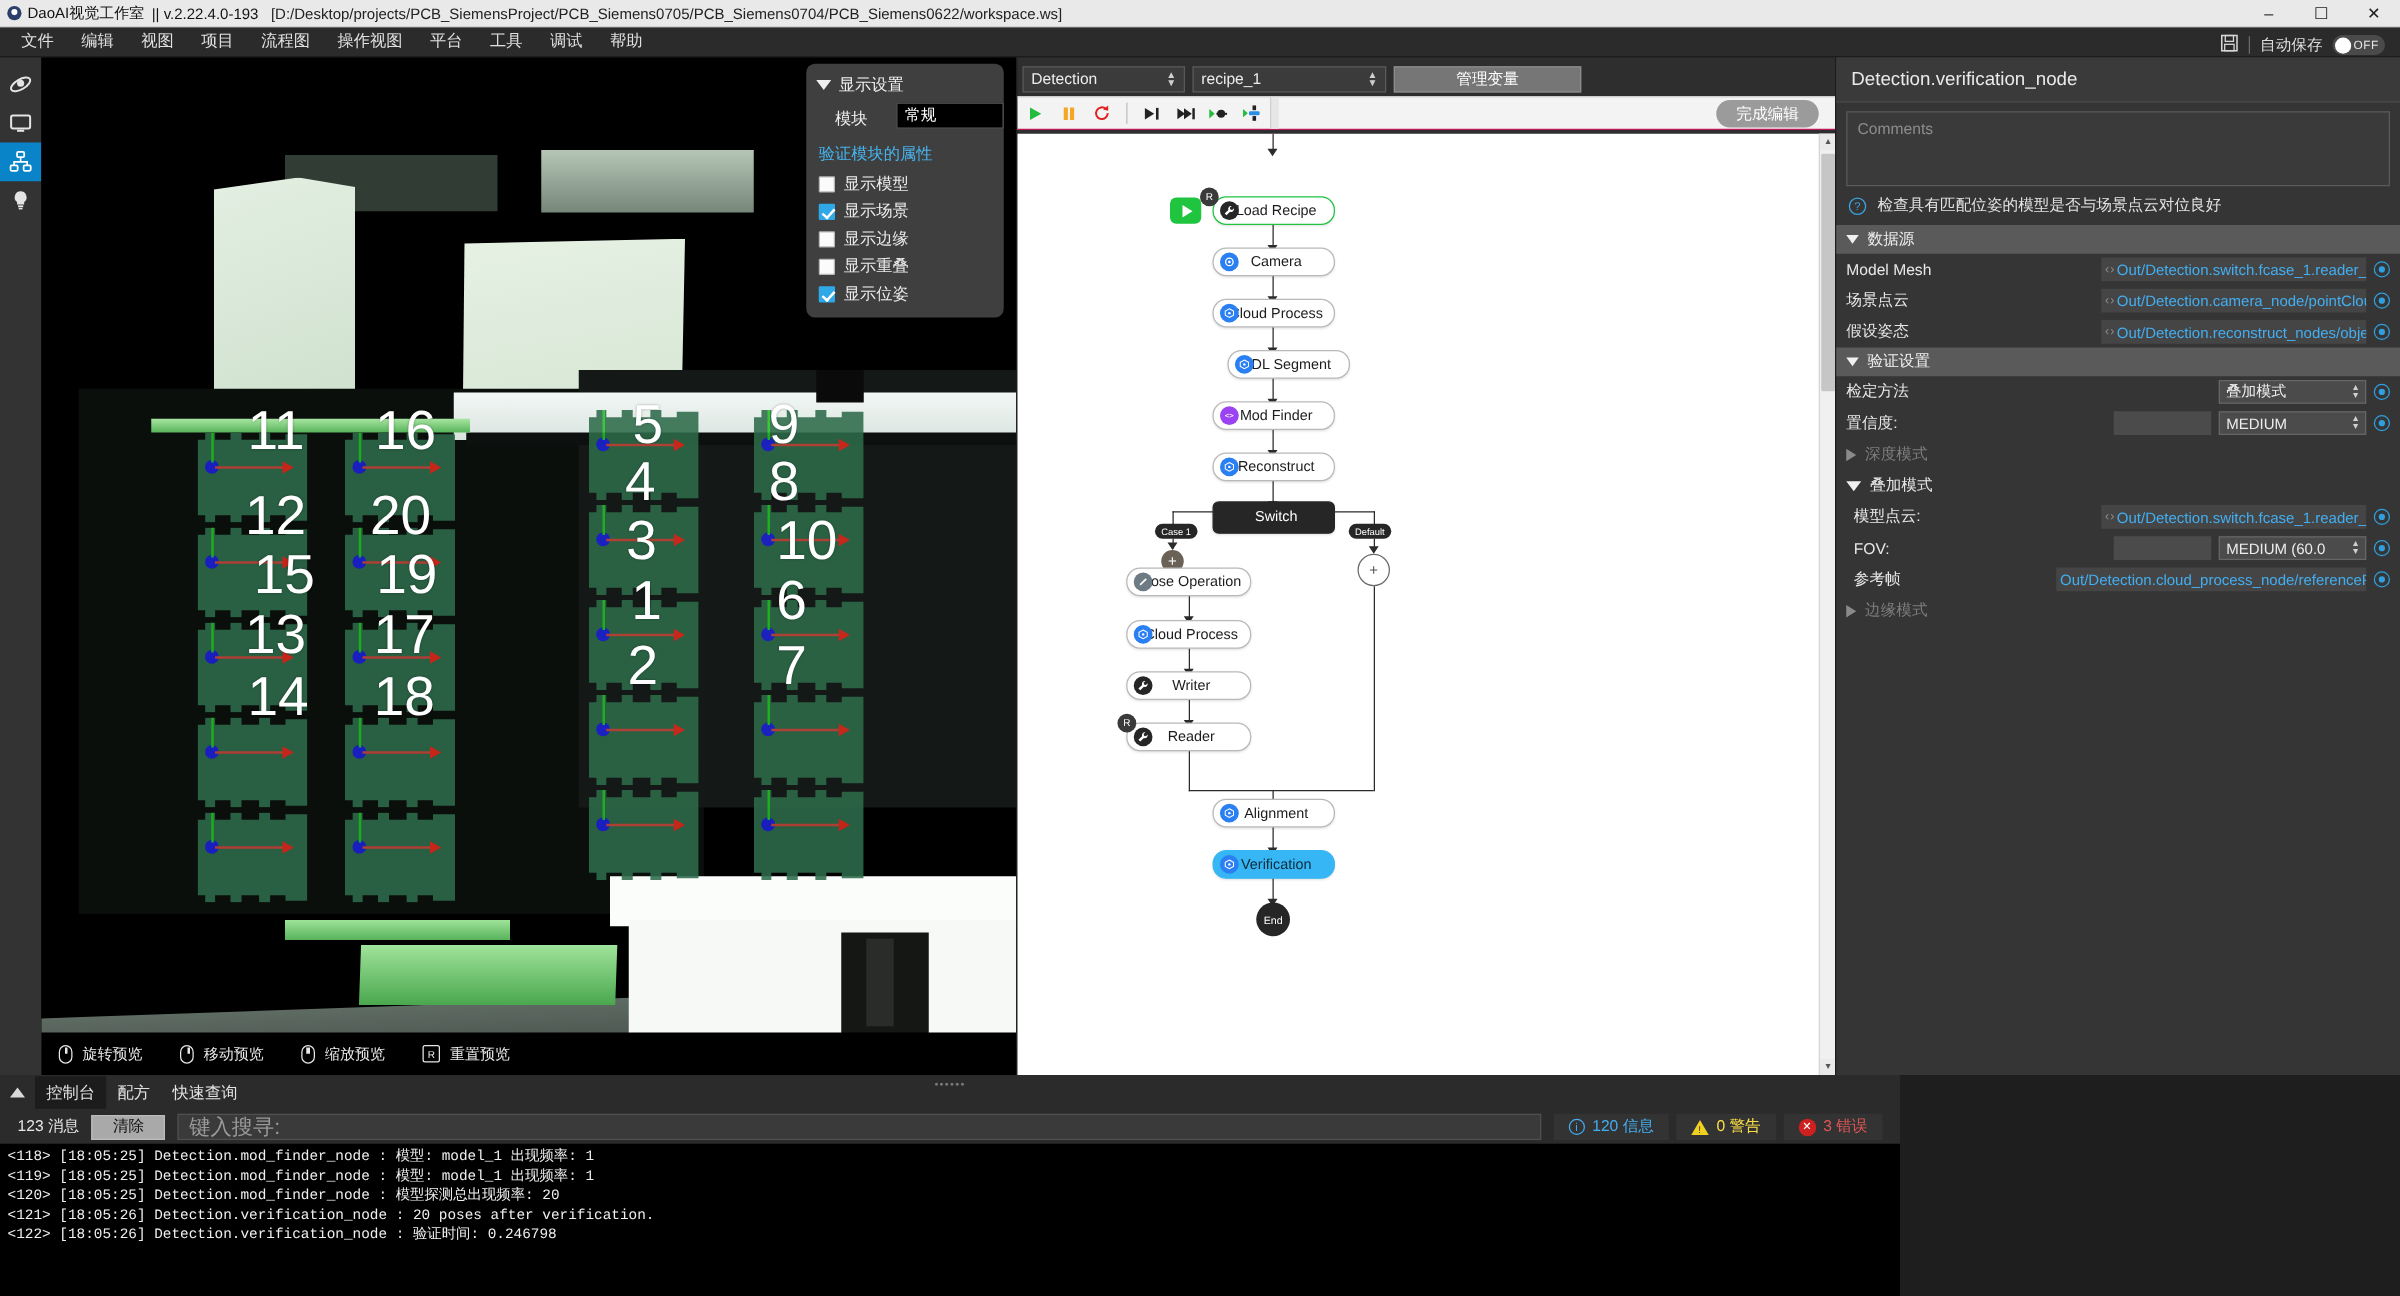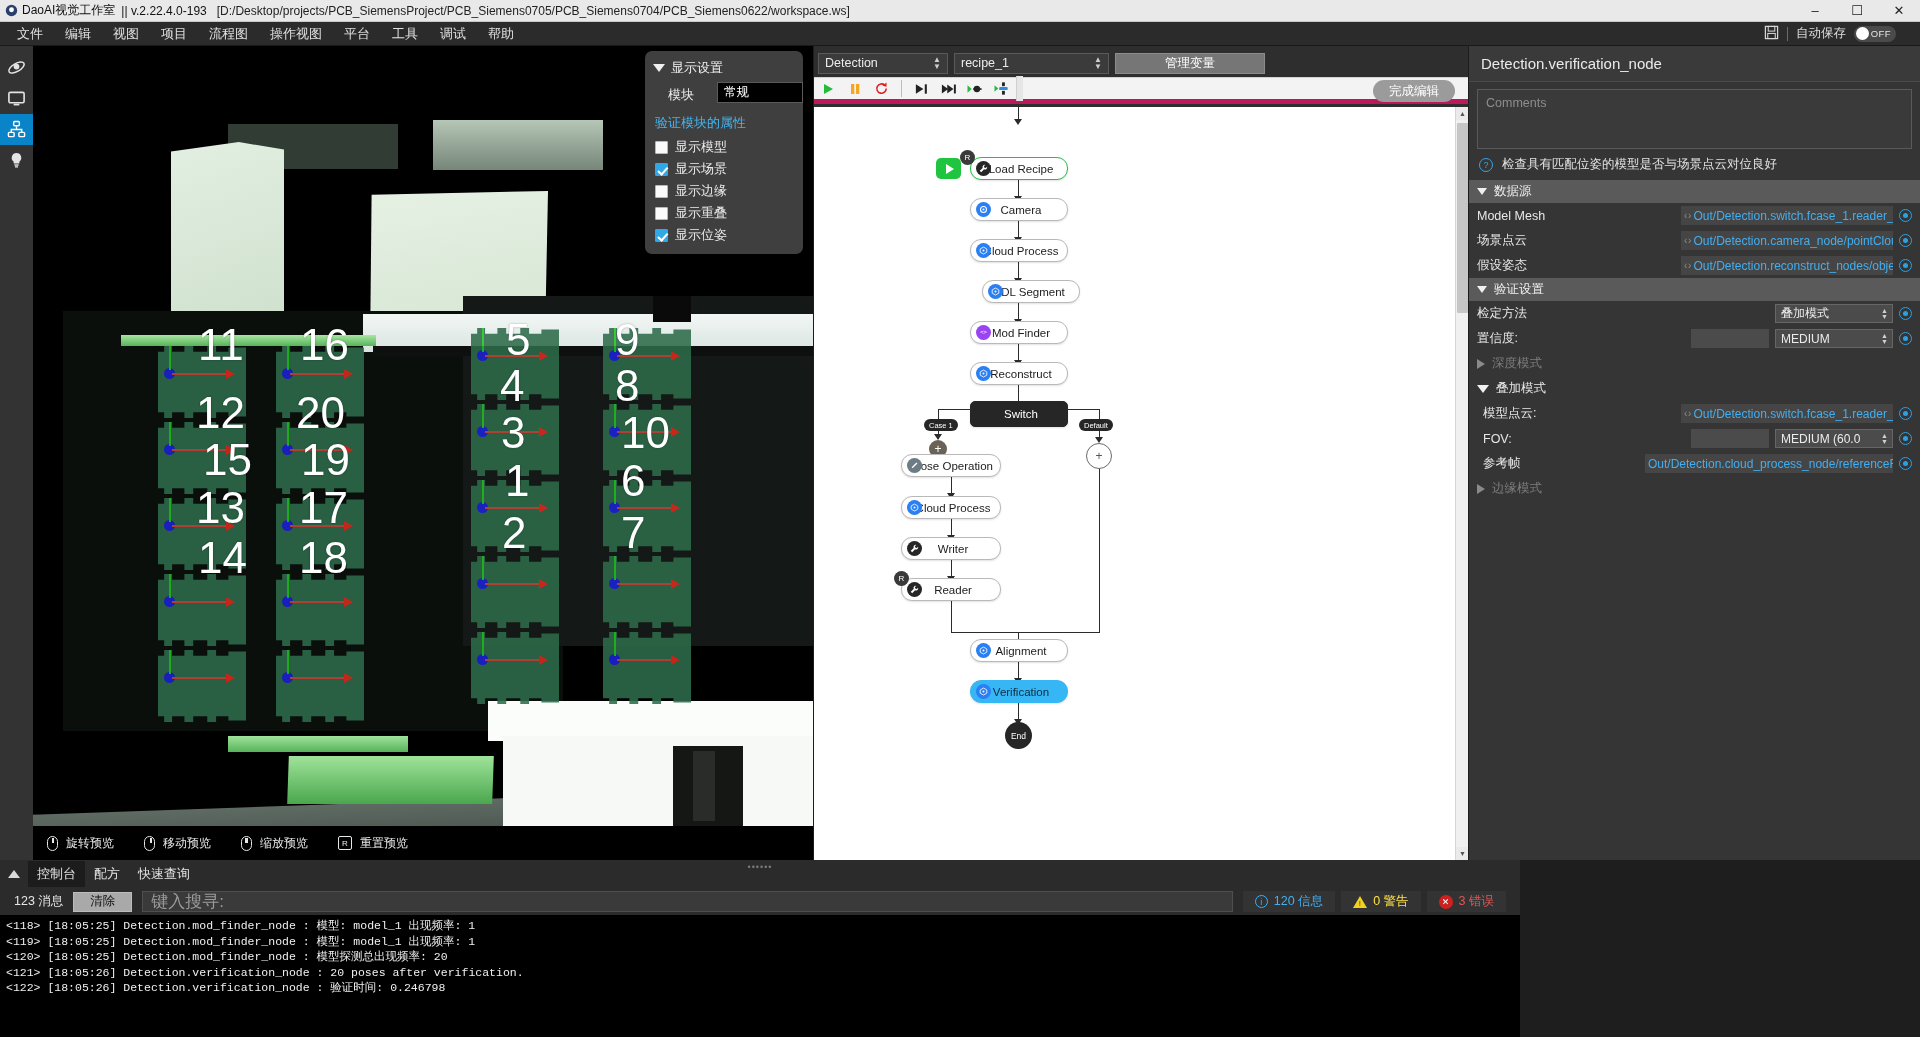--- a/index.html
+++ b/index.html
@@ -26,31 +26,31 @@
   .tb-spacer { flex: 1; }
   .tb-btn {
     width: 42px; height: 22px; display: flex; align-items: center; justify-content: center;
     font-size: 13px; color: #222;
   }
 
   
   .menubar {
     position: absolute; left: 0; top: 22px; width: 1920px; height: 24px;
     background: #2b2b2b;
-    display: flex; align-items: center;
+    display: flex; align-items: flex-end;
     padding-left: 6px;
     font-size: 13px;
     color: #e0e0e0;
     border-bottom: 1px solid #191919;
   }
   .menu-item { padding: 3px 11px; cursor: default; white-space: nowrap; }
   .menu-spacer { flex: 1; }
   .autosave {
     display: flex; align-items: center; gap: 8px;
-    padding-right: 24px; font-size: 12.5px; color: #ddd;
+    padding-right: 12px; font-size: 12.5px; color: #ddd;
   }
   .as-sep { width: 1px; height: 14px; background: #6a6a6a; }
   .as-toggle {
     width: 42px; height: 16px; border-radius: 8px;
     background: #4a4a4a; position: relative;
     display: flex; align-items: center;
   }
   .as-knob {
     width: 13px; height: 13px; border-radius: 50%; background: #fff;
     position: absolute; left: 2px;
@@ -275,21 +275,21 @@
     position: absolute; right: 6px; top: 50%; transform: translateY(-50%);
     font-size: 8px; line-height: 7px; color: #cfcfcf; text-align: center;
   }
   .btn-manage {
     height: 21px; min-width: 150px; background: #767676; color: #fff;
     font-size: 12.5px; display: flex; align-items: center; justify-content: center;
     border: 1px solid #8c8c8c; cursor: pointer;
   }
   .flow-toolbar {
     height: 27px; background: #f3f3f3; display: flex; align-items: center;
-    border-top: 1px solid #d2d2d2; border-bottom: 5px solid #be185d;
+    border-top: 1px solid #d2d2d2; border-bottom: 1px solid #be185d;
     position: relative;
   }
   .tbtn {
     width: 27px; height: 25px; display: flex; align-items: center; justify-content: center;
     cursor: pointer;
   }
   .tb-div { width: 1px; height: 17px; background: #bdbdbd; margin: 0 6px; }
   .tb-grip { width: 7px; height: 25px; background: #e6e6e6; border-left: 1px solid #cfcfcf; }
   .btn-finish {
     position: absolute; right: 13px; top: 2px;

